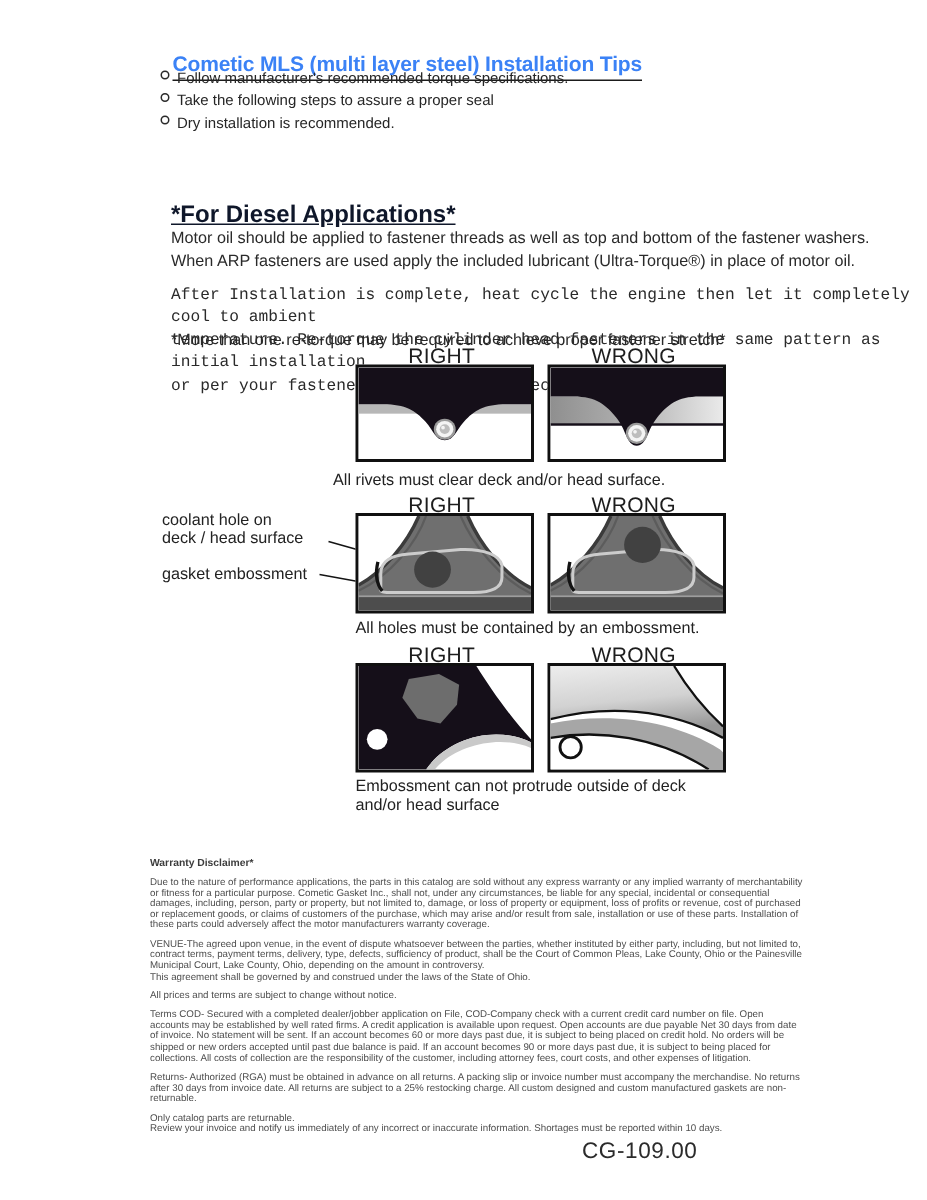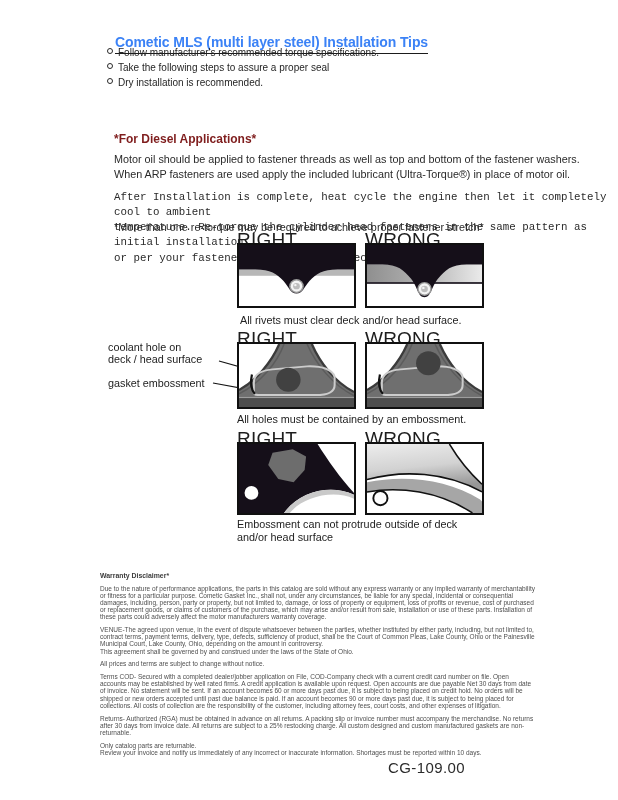--- a/index.html
+++ b/index.html
@@ -28,27 +28,27 @@
   .marker-open {
     width:4px; height:4px; border:1px solid #2a2a2a; border-radius:50%;
     display:inline-block; margin-right:5px; flex:none; position:relative; top:-2px;
   }
   .sub-bullets { margin-left:27px; }
   .marker-filled {
     width:4.6px; height:4.6px; background:#161616; border-radius:50%;
     display:inline-block; margin-right:4px; flex:none; position:relative; top:-1px;
   }
 
-  .diesel-heading { left:114px; top:122px; font-size:12px; font-weight:bold; color:#7f1d1d; white-space:nowrap; }
+  .diesel-heading { left:114px; top:122px; font-size:16px; font-weight:bold; color:#0f172a; white-space:nowrap;text-decoration:underline; }
   .body-para { left:114px; font-size:10.8px; line-height:15.2px; white-space:pre-line; color:#2a2a2a; }
   .p1 { top:141px; }
   .p2 { top:179px;font-family:Liberation Mono, monospace; }
   .note { top:209px; white-space:nowrap; }
 
-  .rw-label { font-size:19px; color:#1d1d1d; width:115px; letter-spacing:0.2px; }
+  .rw-label { font-size:14px; color:#1d1d1d; text-align:center; width:115px; letter-spacing:0.2px; }
   .dbox { border:2.6px solid #101010; background:#fff; line-height:0; }
   .dbox svg { display:block; }
   .caption { font-size:10.8px; line-height:12.6px; color:#222; white-space:pre-line; }
 
   .side-label { font-size:10.8px; line-height:12.4px; color:#222; text-align:left; width:110px; white-space:pre-line; }
 
   .legal { left:100px; top:572px; width:436px; color:#4e4e4e; }
   .legal h3 { margin:0 0 5.5px 0; font-size:6.9px; color:#3c3c3c; }
   .legal p { margin:0 0 5.5px 0; font-size:6.5px; line-height:7.2px; white-space:pre-line; }
 
@@ -124,21 +124,21 @@
       <path d="M0 0 H120 V21 H104 C88 21 81.5 27 74 36.5 C67.5 44.5 67 56.5 60 56.5 C53 56.5 52.5 44.5 46 36.5 C38.5 27 32 21 16 21 H0 Z" fill="#150f19"></path>
       <g>
         <circle cx="60" cy="47.5" r="7.6" fill="#9a9a9a"></circle>
         <circle cx="60" cy="47.5" r="6" fill="#f4f4f4"></circle>
         <circle cx="60" cy="47.5" r="3.5" fill="#bdbdbd"></circle>
         <circle cx="58.8" cy="46.4" r="1.3" fill="#f4f4f4"></circle>
       </g>
     </svg>
   </div>
 
-  <div class="abs caption" style="left:240px; top:314px;text-align:center;">All rivets must clear deck and/or head surface.</div>
+  <div class="abs caption" style="left:222px; top:314px;text-align:center;">All rivets must clear deck and/or head surface.</div>
 
   <div class="abs rw-label" style="left:237px; top:328px;">RIGHT</div>
   <div class="abs rw-label" style="left:365px; top:328px;">WRONG</div>
 
   <div class="abs side-label" style="left:108px; top:341px;">coolant hole on
 deck / head surface</div>
   <div class="abs side-label" style="left:108px; top:377px;">gasket embossment</div>
 
   <svg class="abs" style="left:204px; top:352px;" width="100" height="44" viewBox="0 0 100 44">
     <line x1="15" y1="9" x2="86" y2="29" stroke="#141414" stroke-width="1.1"></line>

